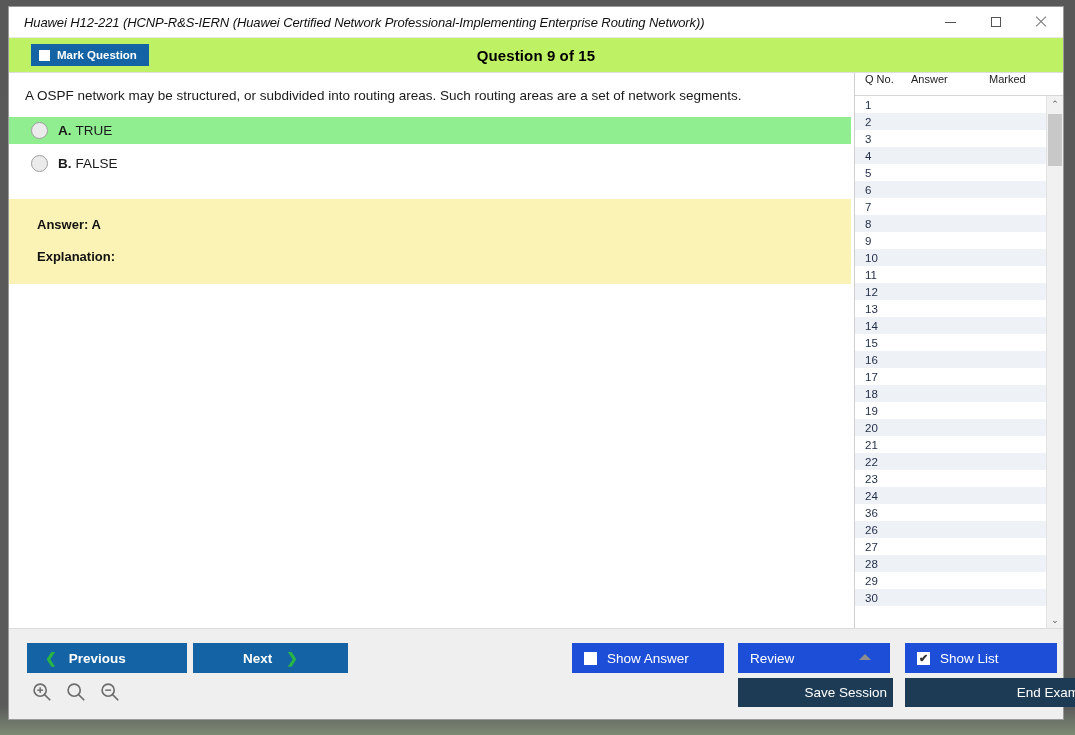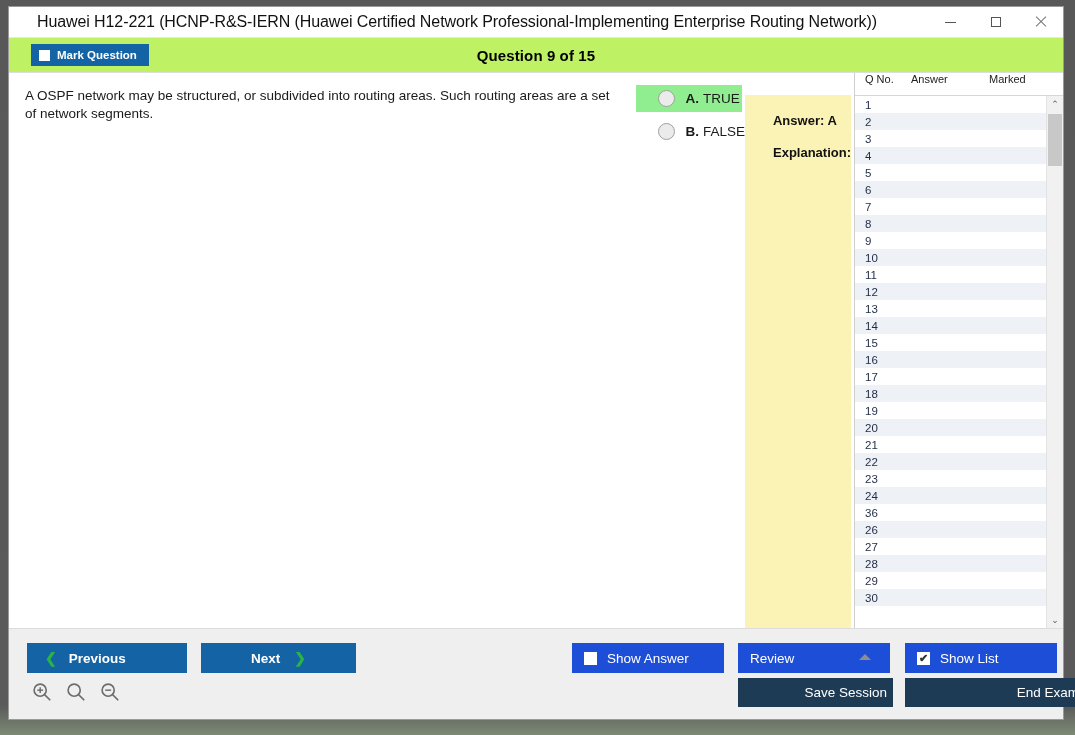--- a/index.html
+++ b/index.html
@@ -20,22 +20,23 @@
     box-sizing:border-box;
     display:flex;flex-direction:column;
   }
   
   .titlebar{
     height:30px;flex:0 0 30px;background:#ffffff;
     display:flex;align-items:center;
     border-bottom:1px solid #e8e8e8;
   }
   .title-text{
-    padding-left:28px;font-size:16px;color:#111;white-space:nowrap;
+    padding-left:15px;font-size:13px;color:#111;white-space:nowrap;
     letter-spacing:-0.1px;
+    font-style:italic;
   }
   .title-spacer{flex:1 1 auto;}
   .winbtns{display:flex;height:30px;}
   .winbtn{
     width:45px;height:30px;display:flex;align-items:center;justify-content:center;
     color:#555;
   }
   .gl-min{display:block;width:11px;height:1px;background:#555;}
   .gl-max{display:block;width:10px;height:10px;border:1px solid #555;box-sizing:border-box;}
   .gl-close{display:block;width:12px;height:12px;position:relative;}
@@ -64,21 +65,21 @@
   .qtitle{
     position:absolute;left:0;right:0;text-align:center;
     font-size:15px;font-weight:bold;color:#000;pointer-events:none;
     letter-spacing:0.1px;
   }
 
   
   .body{flex:1 1 auto;display:flex;min-height:0;background:#ffffff;}
   .main{
     flex:1 1 auto;min-width:0;position:relative;background:#fff;
-    display:flex;
+    display:flex;flex-direction:column;
   }
   .qtext{
     padding:14px 16px 0 16px;font-size:13.5px;color:#1a1a1a;line-height:1.3;
   }
   .options{margin-top:12px;}
   .opt{
     height:27px;display:flex;align-items:center;gap:10px;
     padding-left:22px;font-size:13.5px;color:#1a1a1a;cursor:pointer;
   }
   .opt.correct{background:#90ee90;margin-right:3px;}
@@ -145,21 +146,21 @@
     font-family:"Liberation Sans",sans-serif;
     display:flex;align-items:center;box-sizing:border-box;
   }
   .btn-blue{background:#1464a5;color:#ffffff;font-size:13.5px;font-weight:bold;height:30px;}
   .btn-orange{background:#1d4ed8;color:#ffffff;font-size:13.5px;height:30px;}
   .btn-navy{background:#1d3b54;color:#ffffff;font-size:13.5px;height:29px;
     justify-content:flex-end;}
   .chev{color:#28b446;font-weight:bold;font-size:14px;line-height:1;}
 
   #prevBtn{left:18px;top:14px;width:160px;padding-left:18px;gap:12px;}
-  #nextBtn{left:192px;top:14px;width:155px;justify-content:center;gap:14px;}
+  #nextBtn{left:184px;top:14px;width:155px;justify-content:center;gap:14px;}
   #showAnswerBtn{left:563px;top:14px;width:152px;padding-left:12px;gap:10px;}
   #reviewBtn{left:729px;top:14px;width:152px;padding-left:12px;}
   #showListBtn{left:896px;top:14px;width:152px;padding-left:12px;gap:10px;}
   #saveBtn{left:729px;top:49px;width:155px;}
   #endBtn{left:896px;top:49px;width:180px;}
 
   .cb-orange{
     width:13px;height:13px;background:#ffffff;flex:0 0 13px;
     display:flex;align-items:center;justify-content:center;
     color:#333;font-size:11px;line-height:1;font-weight:bold;

